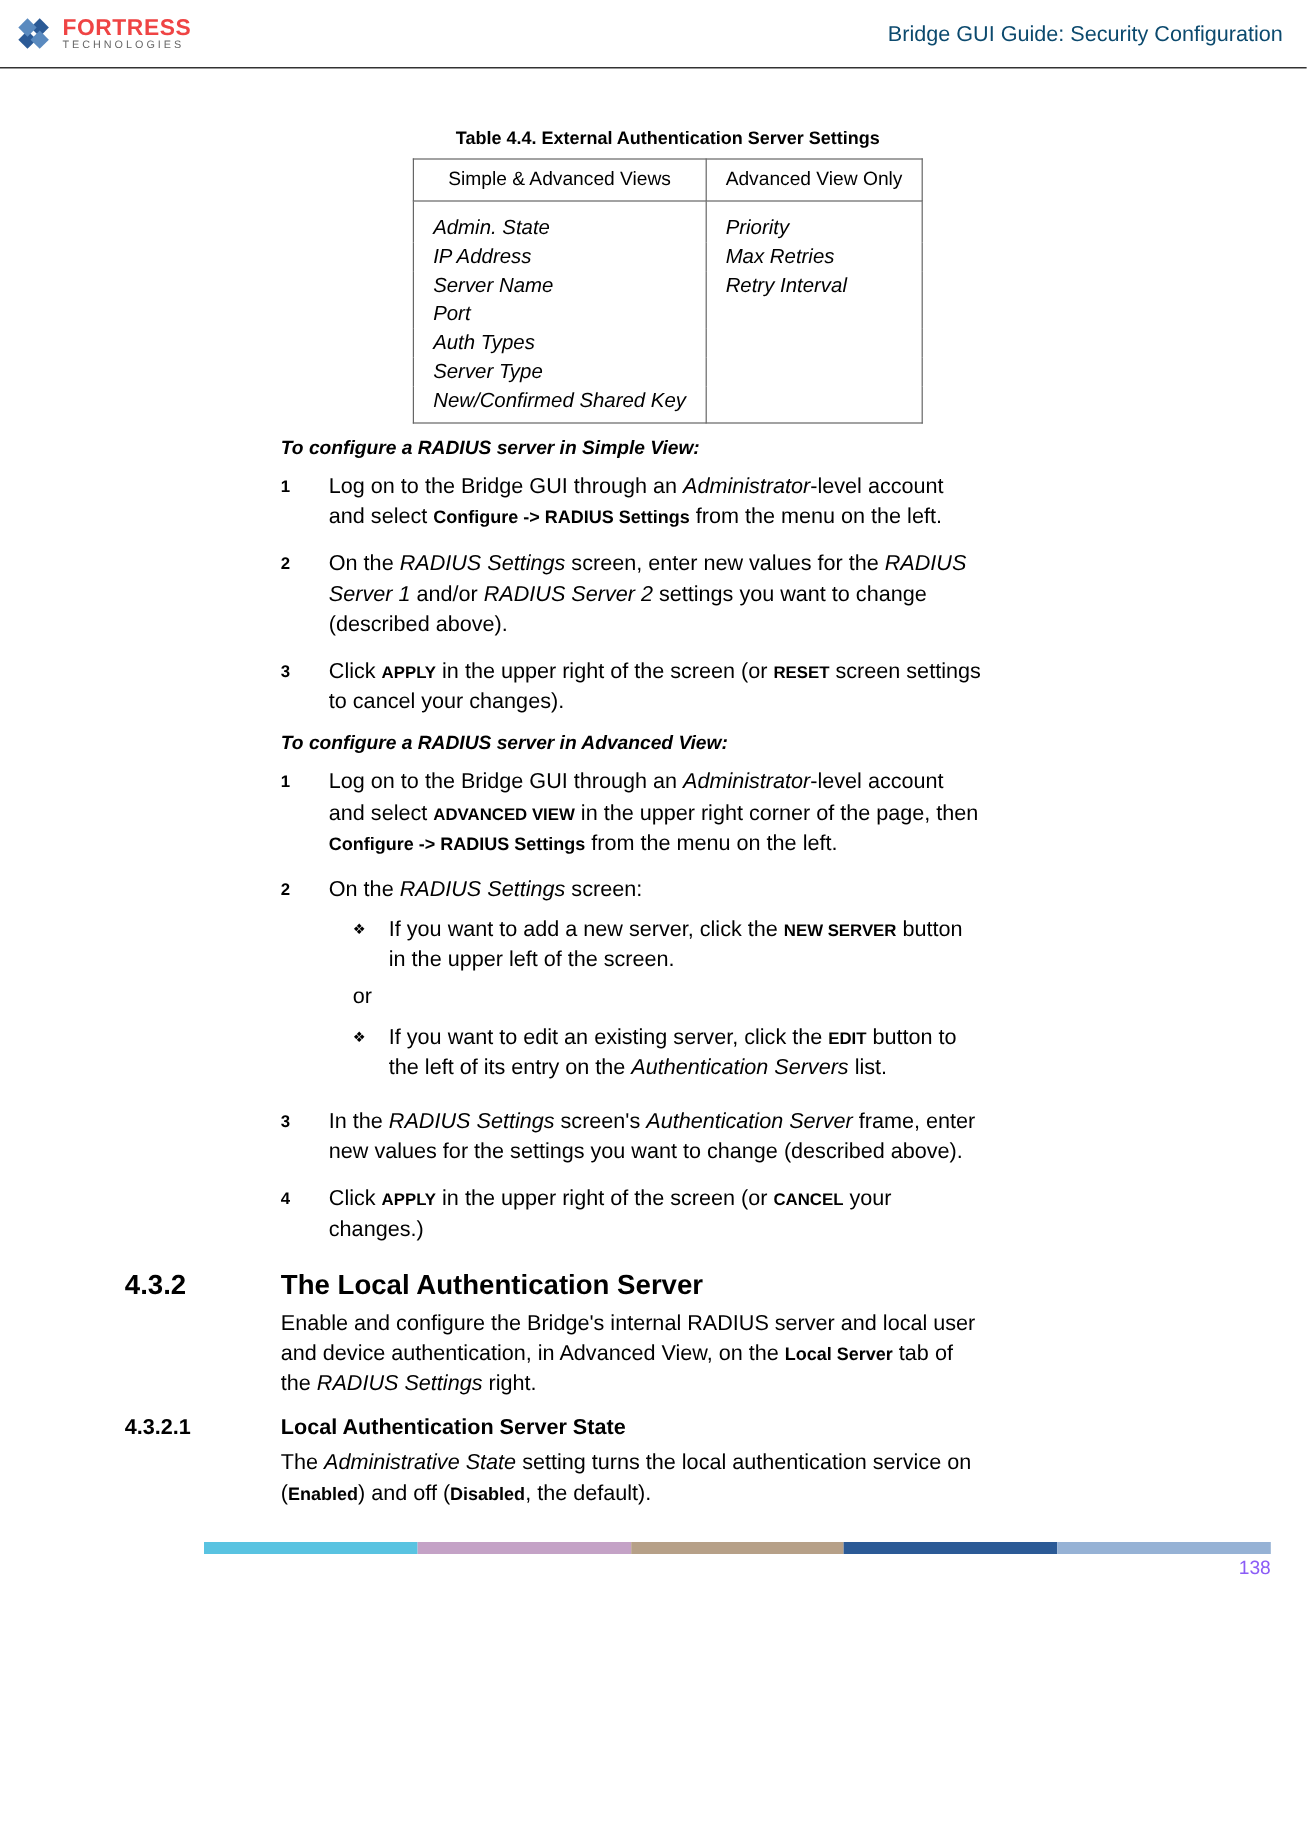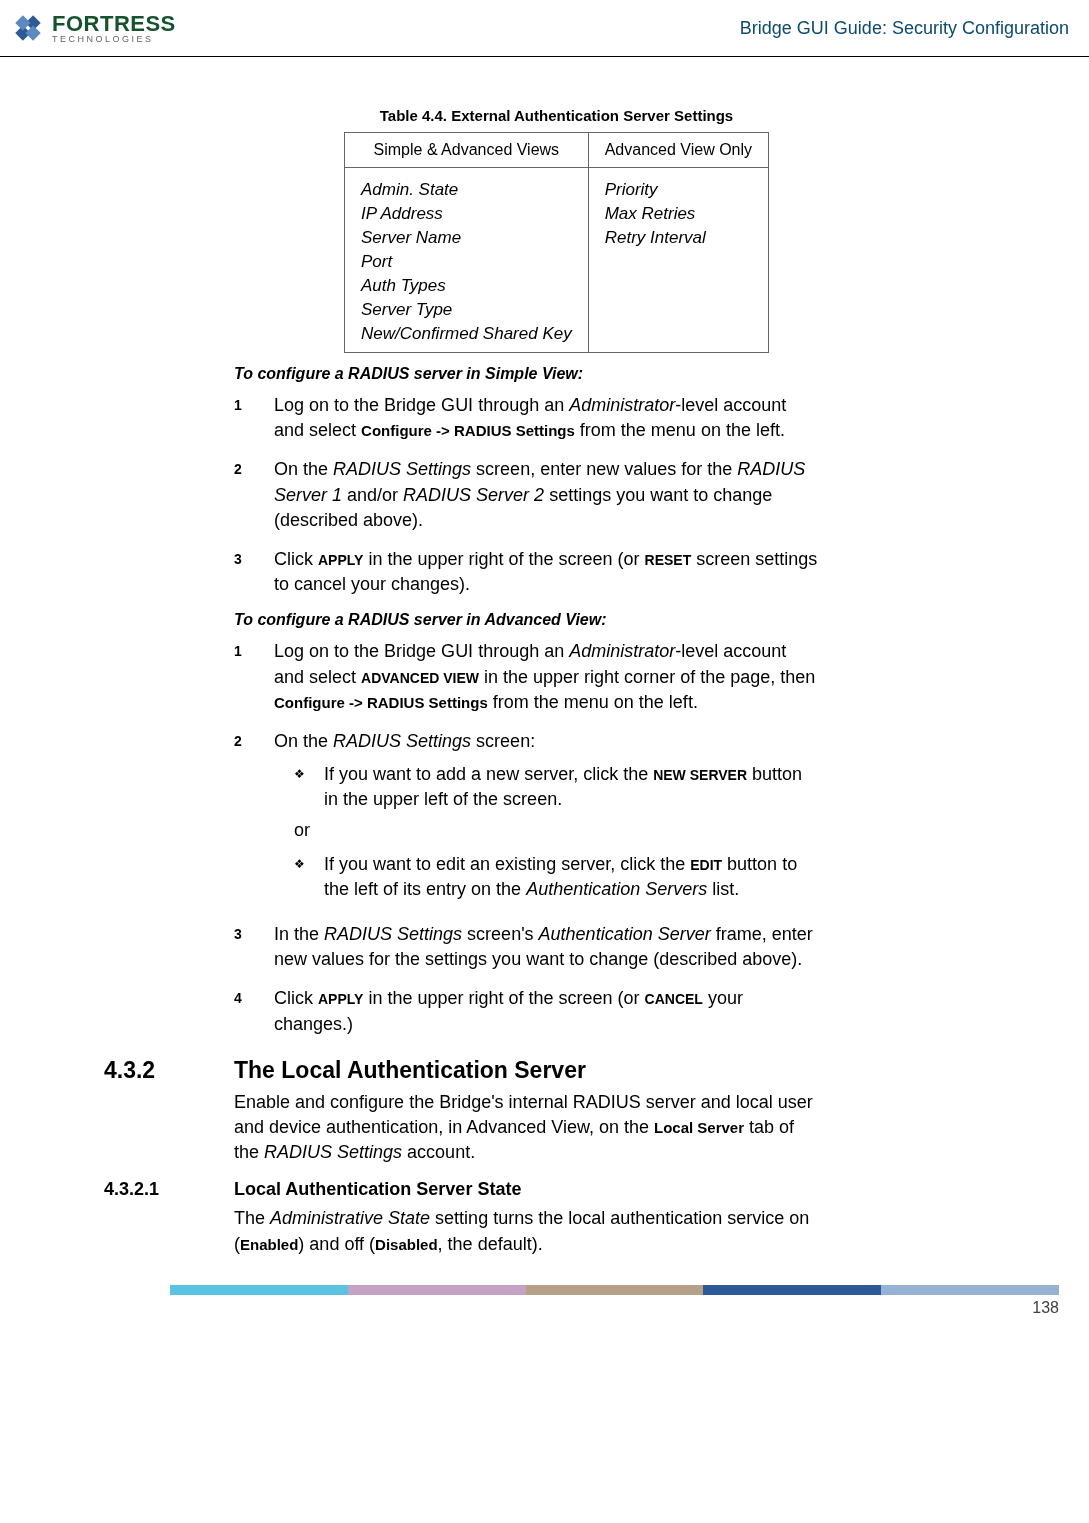--- a/index.html
+++ b/index.html
@@ -30,23 +30,23 @@
       width: 36px;
       height: 36px;
     }
     .logo-text-container {
       display: flex;
       flex-direction: column;
       line-height: 1;
     }
     .logo-text-main {
       font-weight: bold;
-      font-size: 22px;
+      font-size: 19px;
       letter-spacing: 0.5px;
-      color: #14532d;
+      color: #ef4444;
     }
     .logo-text-sub {
       font-size: 9px;
       letter-spacing: 2.5px;
       color: #666;
     }
     .header-title {
       font-size: 18px;
       color: #0c4a6e;
     }
@@ -199,21 +199,21 @@
       display: flex;
       margin-bottom: 4px;
     }
     .footer-bar-seg {
       flex: 1;
       height: 100%;
     }
     .page-number {
       text-align: right;
       font-size: 16px;
-      color: #404040;
+      color: #8b5cf6;
     }
   </style>
 </head>
 <body>
 
 <div class="page-header">
   <div class="logo-container">
     <span class="logo-icon">
       <svg viewBox="0 0 40 40" width="36" height="36">
         <g transform="translate(20,20)">
@@ -346,21 +346,21 @@
       </div>
     </div>
 
   </div>
 
   <div class="section-row">
     <div class="section-number main">4.3.2</div>
     <div class="section-content-wrapper">
       <div class="section-heading-main">The Local Authentication Server</div>
       <div class="section-para">
-        <span>Enable and configure the Bridge's internal RADIUS server and local user and device authentication, in Advanced View, on the </span><span class="ui-bold">Local Server</span><span> tab of the </span><span class="italic">RADIUS Settings</span><span> account.</span>
+        <span>Enable and configure the Bridge's internal RADIUS server and local user and device authentication, in Advanced View, on the </span><span class="ui-bold">Local Server</span><span> tab of the </span><span class="italic">RADIUS Settings</span><span> right.</span>
       </div>
     </div>
   </div>
 
   <div class="section-row" style="margin-top:14px;">
     <div class="section-number sub">4.3.2.1</div>
     <div class="section-content-wrapper">
       <div class="section-heading-sub">Local Authentication Server State</div>
       <div class="section-para">
         <span>The </span><span class="italic">Administrative State</span><span> setting turns the local authentication service on (</span><span class="ui-bold">Enabled</span><span>) and off (</span><span class="ui-bold">Disabled</span><span>, the default).</span>

